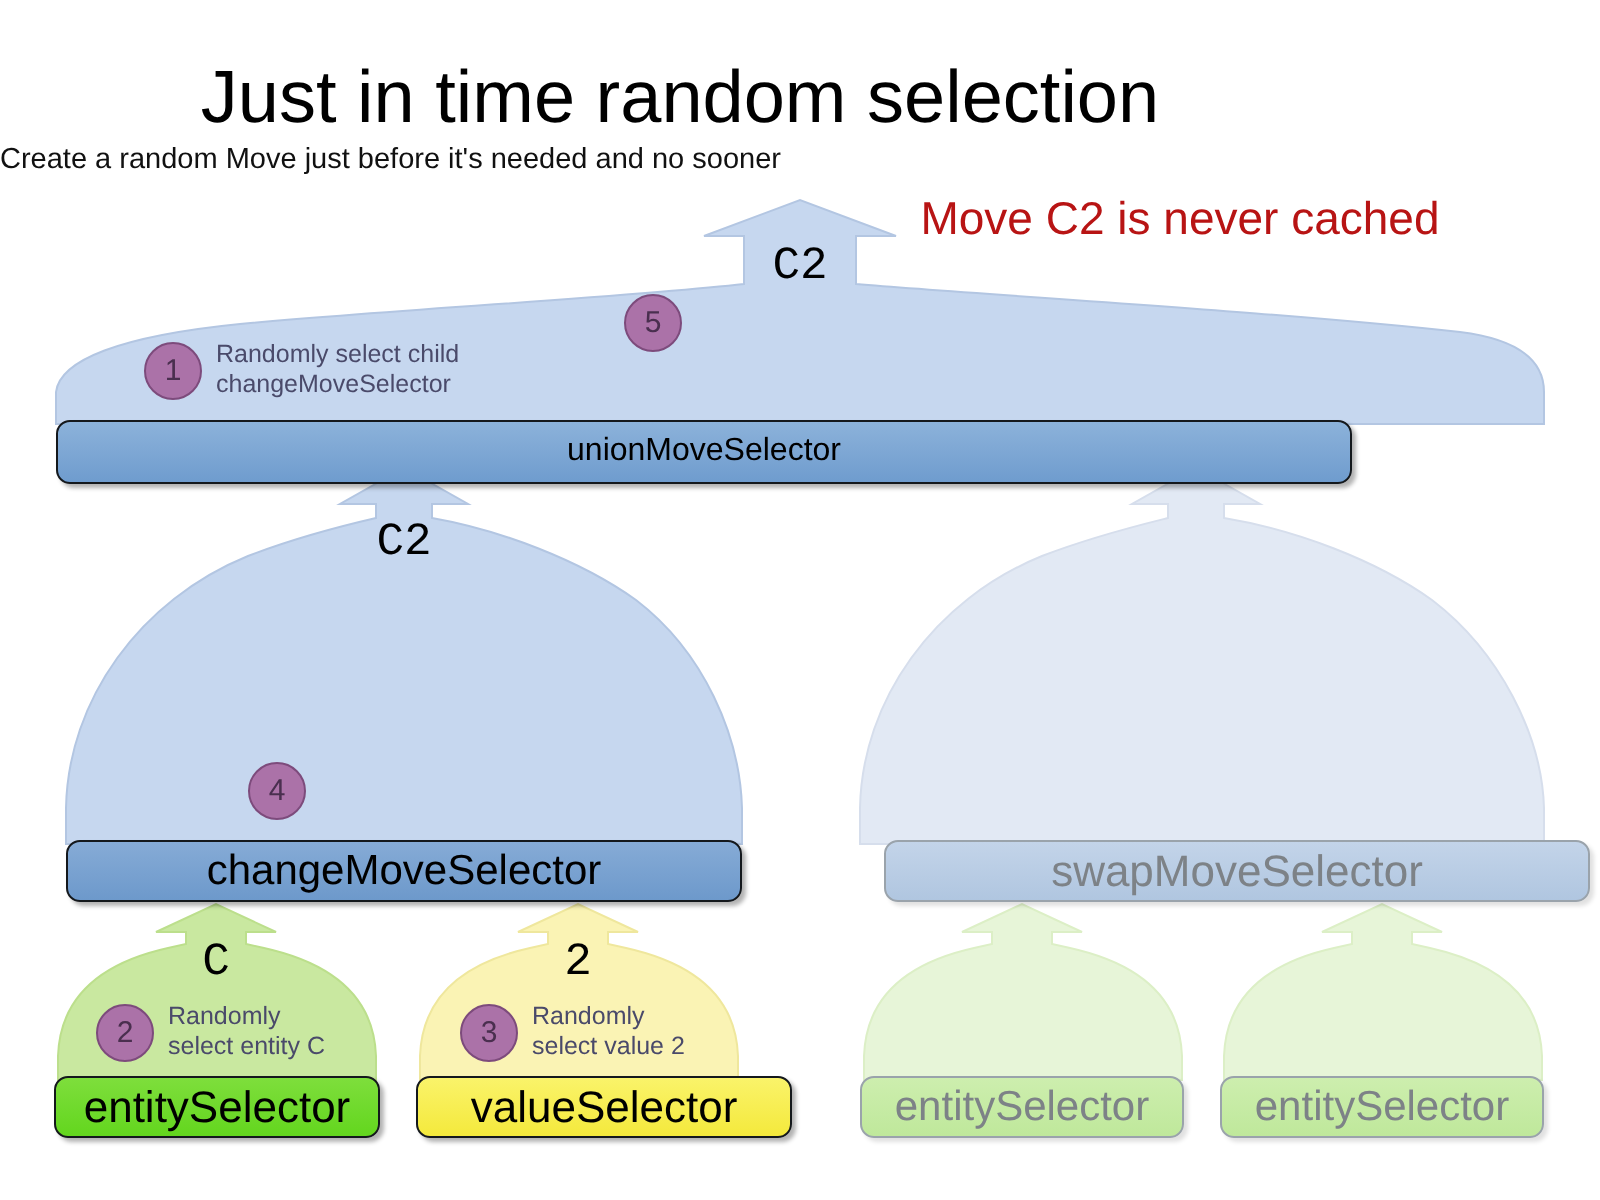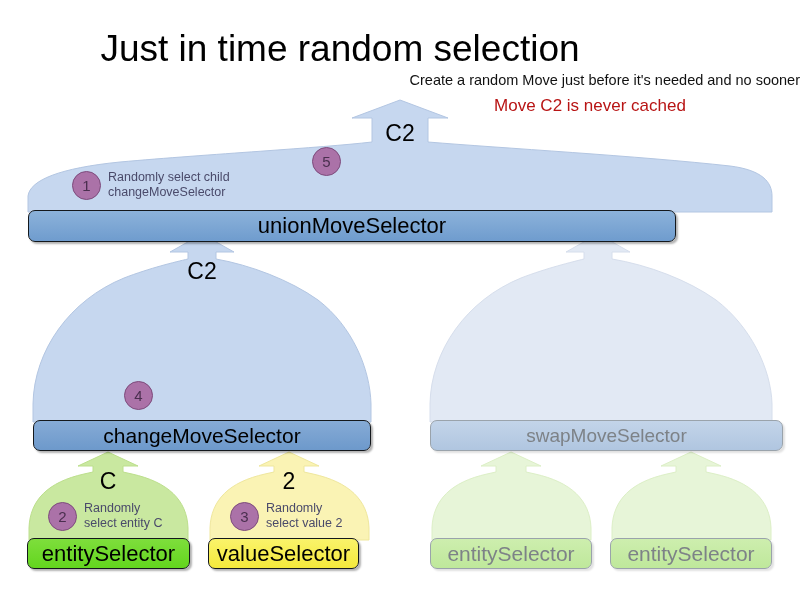--- a/index.html
+++ b/index.html
@@ -33,80 +33,80 @@
     font-size: 37px;
     color: #000000;
     letter-spacing: 0px;
     white-space: nowrap;
   }
   .subtitle {
     position: absolute;
     left: 0;
     top: 72px;
     width: 800px;
-    text-align: right;
+    text-align: left;
     font-size: 14.5px;
     color: #111111;
   }
   .warning {
     position: absolute;
     left: 400px;
     top: 96px;
     width: 380px;
     text-align: center;
-    font-size: 17px;
+    font-size: 23px;
     color: #b81414;
     font-weight: normal;
   }
 
   
   .node {
     position: absolute;
     box-sizing: border-box;
     border-radius: 7px;
     display: flex;
     align-items: center;
     justify-content: center;
     text-align: center;
     line-height: 1;
   }
   .node.union {
     left: 28px; top: 210px; width: 648px; height: 32px;
     background: linear-gradient(#8cb2da, #6f9cce);
     border: 1.6px solid #14181c;
-    font-size: 22px;
+    font-size: 16px;
     color: #000000;
     box-shadow: 2px 2px 2px rgba(0,0,0,0.30);
   }
   .node.change {
     left: 33px; top: 420px; width: 338px; height: 31px;
     background: linear-gradient(#86abd6, #6d99cb);
     border: 1.6px solid #14181c;
     font-size: 21px;
     color: #000000;
     box-shadow: 2px 2px 2px rgba(0,0,0,0.30);
   }
   .node.swap {
-    left: 430px; top: 420px; width: 353px; height: 31px;
+    left: 442px; top: 420px; width: 353px; height: 31px;
     background: linear-gradient(#c3d4e9, #b0c6e0);
     border: 1.4px solid #9aa3ab;
-    font-size: 19px;
+    font-size: 22px;
     color: #7d8287;
     box-shadow: 2px 2px 2px rgba(0,0,0,0.12);
   }
   .node.entity-active {
     left: 27px; top: 538px; width: 163px; height: 31px;
     background: linear-gradient(#7ede3c, #63d61e);
     border: 1.6px solid #14181c;
     font-size: 22px;
     color: #000000;
     box-shadow: 2px 2px 2px rgba(0,0,0,0.30);
   }
   .node.value-active {
-    left: 208px; top: 538px; width: 151px; height: 31px;
+    left: 208px; top: 538px; width: 188px; height: 31px;
     background: linear-gradient(#faf36a, #f4e93c);
     border: 1.6px solid #14181c;
     font-size: 22px;
     color: #000000;
     box-shadow: 2px 2px 2px rgba(0,0,0,0.30);
   }
   .node.entity-faded1 {
     left: 430px; top: 538px; width: 162px; height: 31px;
     background: linear-gradient(#cdeeae, #bfe89b);
     border: 1.4px solid #9aa3ab;
@@ -123,21 +123,21 @@
     box-shadow: 2px 2px 2px rgba(0,0,0,0.12);
   }
 
   
   .flow-label {
     position: absolute;
     text-align: center;
     color: #000000;
     white-space: nowrap;
   }
-  .flow-label.big { font-size: 23px; }
+  .flow-label.big { font-size: 23px; font-family: Liberation Mono, monospace; }
 
   
   .anno {
     position: absolute;
     display: flex;
     align-items: center;
     gap: 7px;
   }
   .anno .badge {
     flex: 0 0 auto;

